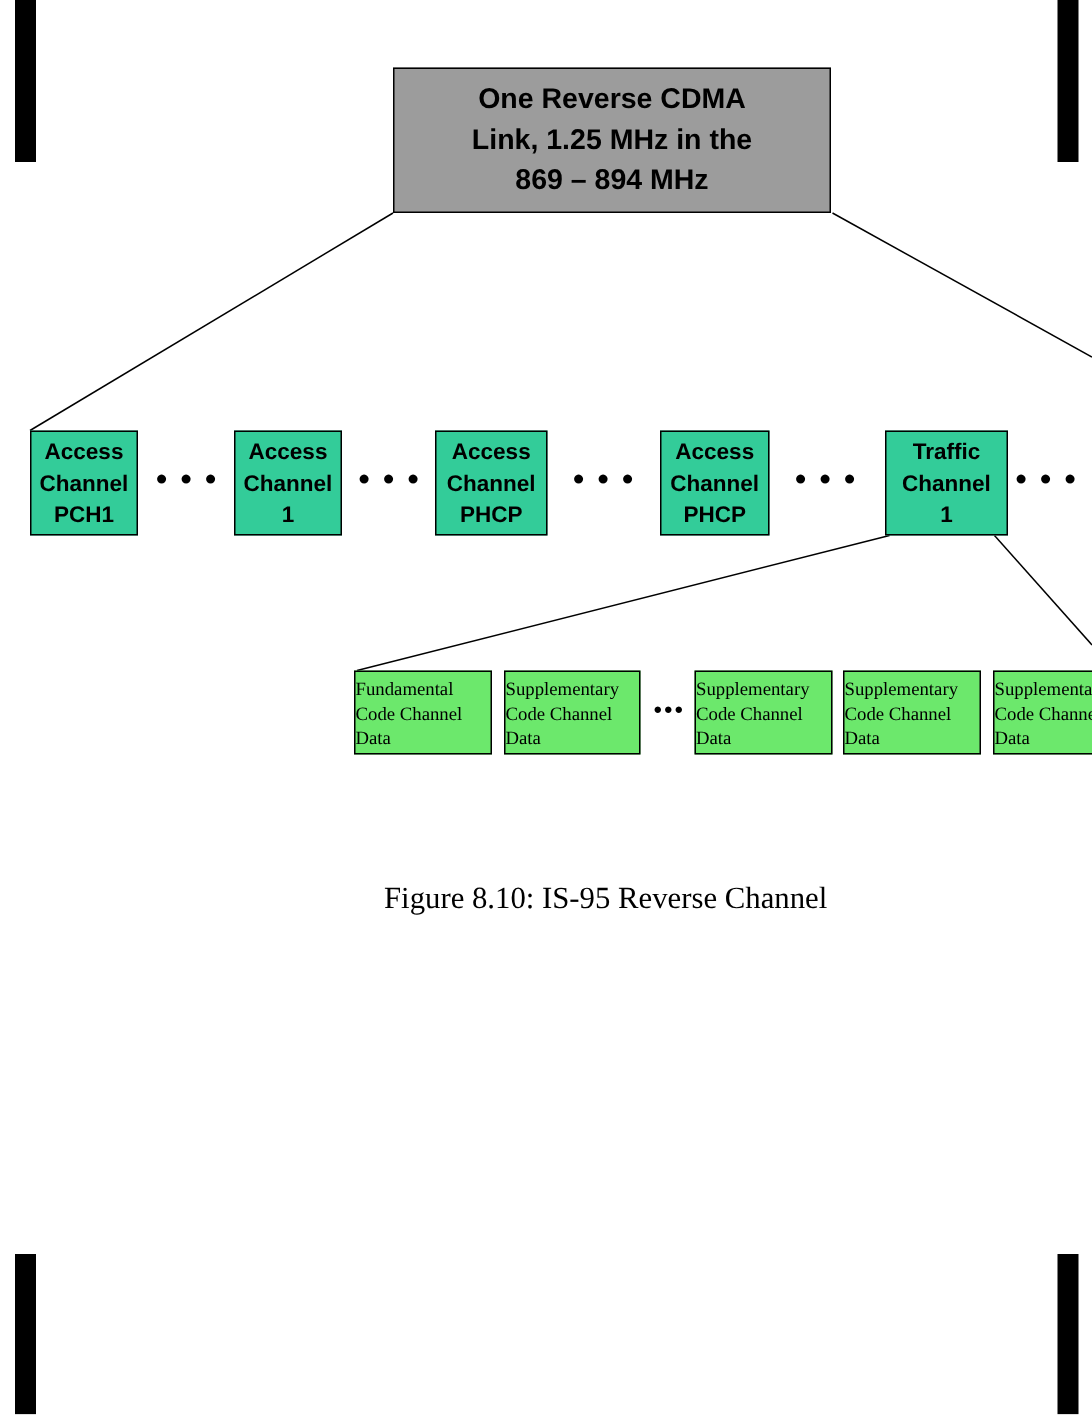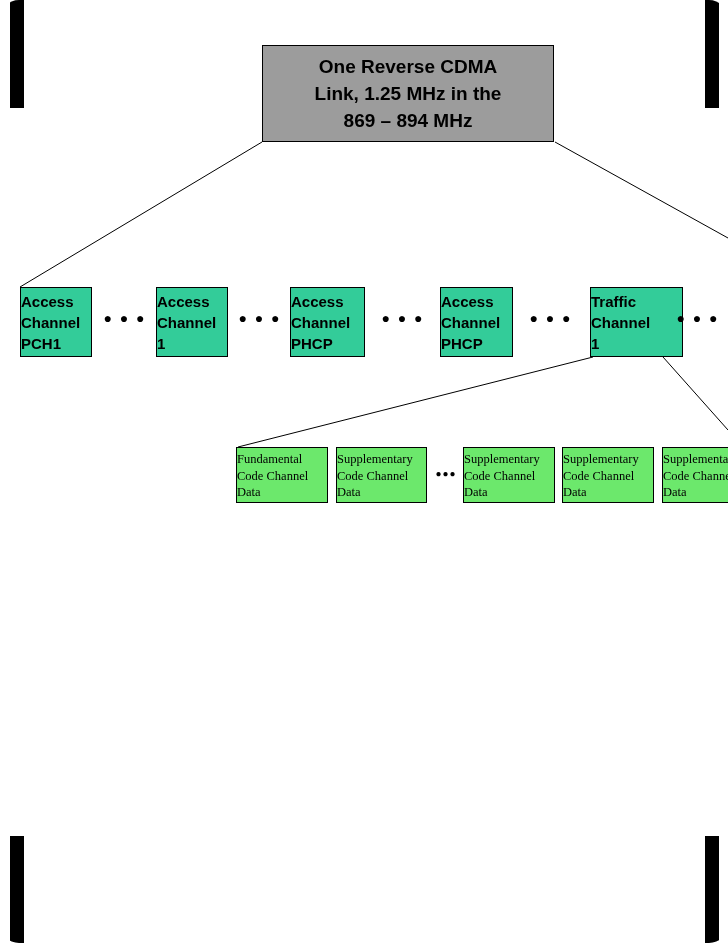--- a/index.html
+++ b/index.html
@@ -1,31 +1,31 @@
 <!DOCTYPE html>
 <html><head>
 <meta charset="utf-8">
 <style>
   html,body{margin:0;padding:0;background:#fff;}
   .slide{
     position:relative;width:728px;height:943px;background:#ffffff;
-    overflow:hidden;font-family:"Liberation Sans",sans-serif;color:#000;border-radius:19px;
+    overflow:hidden;font-family:"Liberation Sans",sans-serif;color:#000;
   }
   .mark{position:absolute;background:#000;}
   .connectors{position:absolute;left:0;top:0;width:728px;height:943px;pointer-events:none;}
   .title-box{
     position:absolute;left:262px;top:45px;width:292px;height:97px;
     background:#9c9c9c;border:1px solid #000;box-sizing:border-box;
     text-align:center;font-weight:bold;font-size:19px;line-height:27px;
     padding-top:7px;white-space:pre-line;
   }
   .ch-box{
     position:absolute;top:287px;height:70px;
     background:#33cc99;border:1px solid #000;box-sizing:border-box;
-    text-align:left;font-weight:bold;font-size:15px;line-height:21px;
+    text-align:center;font-weight:bold;font-size:15px;line-height:21px;
     padding-top:3px;white-space:pre-line;
   }
   .dots{
     position:absolute;top:305px;height:26px;line-height:26px;
     text-align:center;font-size:14px;letter-spacing:2px;font-weight:bold;
   }
   .code-box{
     position:absolute;top:447px;height:56px;
     background:#6ce86c;border:1px solid #000;box-sizing:border-box;
     font-family:"Liberation Serif",serif;
@@ -71,21 +71,21 @@
 1</div>
   <div class="dots" style="left:232px;width:56px">● ● ●</div>
   <div class="ch-box" style="left:290px;width:75px">Access
 Channel
 PHCP</div>
   <div class="dots" style="left:373px;width:60px">● ● ●</div>
   <div class="ch-box" style="left:440px;width:73px">Access
 Channel
 PHCP</div>
   <div class="dots" style="left:519px;width:64px">● ● ●</div>
-  <div class="ch-box" style="left:590px;width:93px">Traffic
+  <div class="ch-box" style="left:590px;width:82px">Traffic
 Channel
 1</div>
   <div class="dots" style="left:670px;width:56px">● ● ●</div>
 
   <div class="code-box" style="left:236px;width:92px">Fundamental
 Code Channel
 Data</div>
   <div class="code-box" style="left:336px;width:91px">Supplementary
 Code Channel
 Data</div>
@@ -93,14 +93,15 @@
   <div class="code-box" style="left:463px;width:92px">Supplementary
 Code Channel
 Data</div>
   <div class="code-box" style="left:562px;width:92px">Supplementary
 Code Channel
 Data</div>
   <div class="code-box" style="left:662px;width:92px">Supplementary
 Code Channel
 Data</div>
 
+  <div class="caption">Figure 8.10: IS-95 Reverse Channel</div>
 
 </div>
 
 </body></html>

